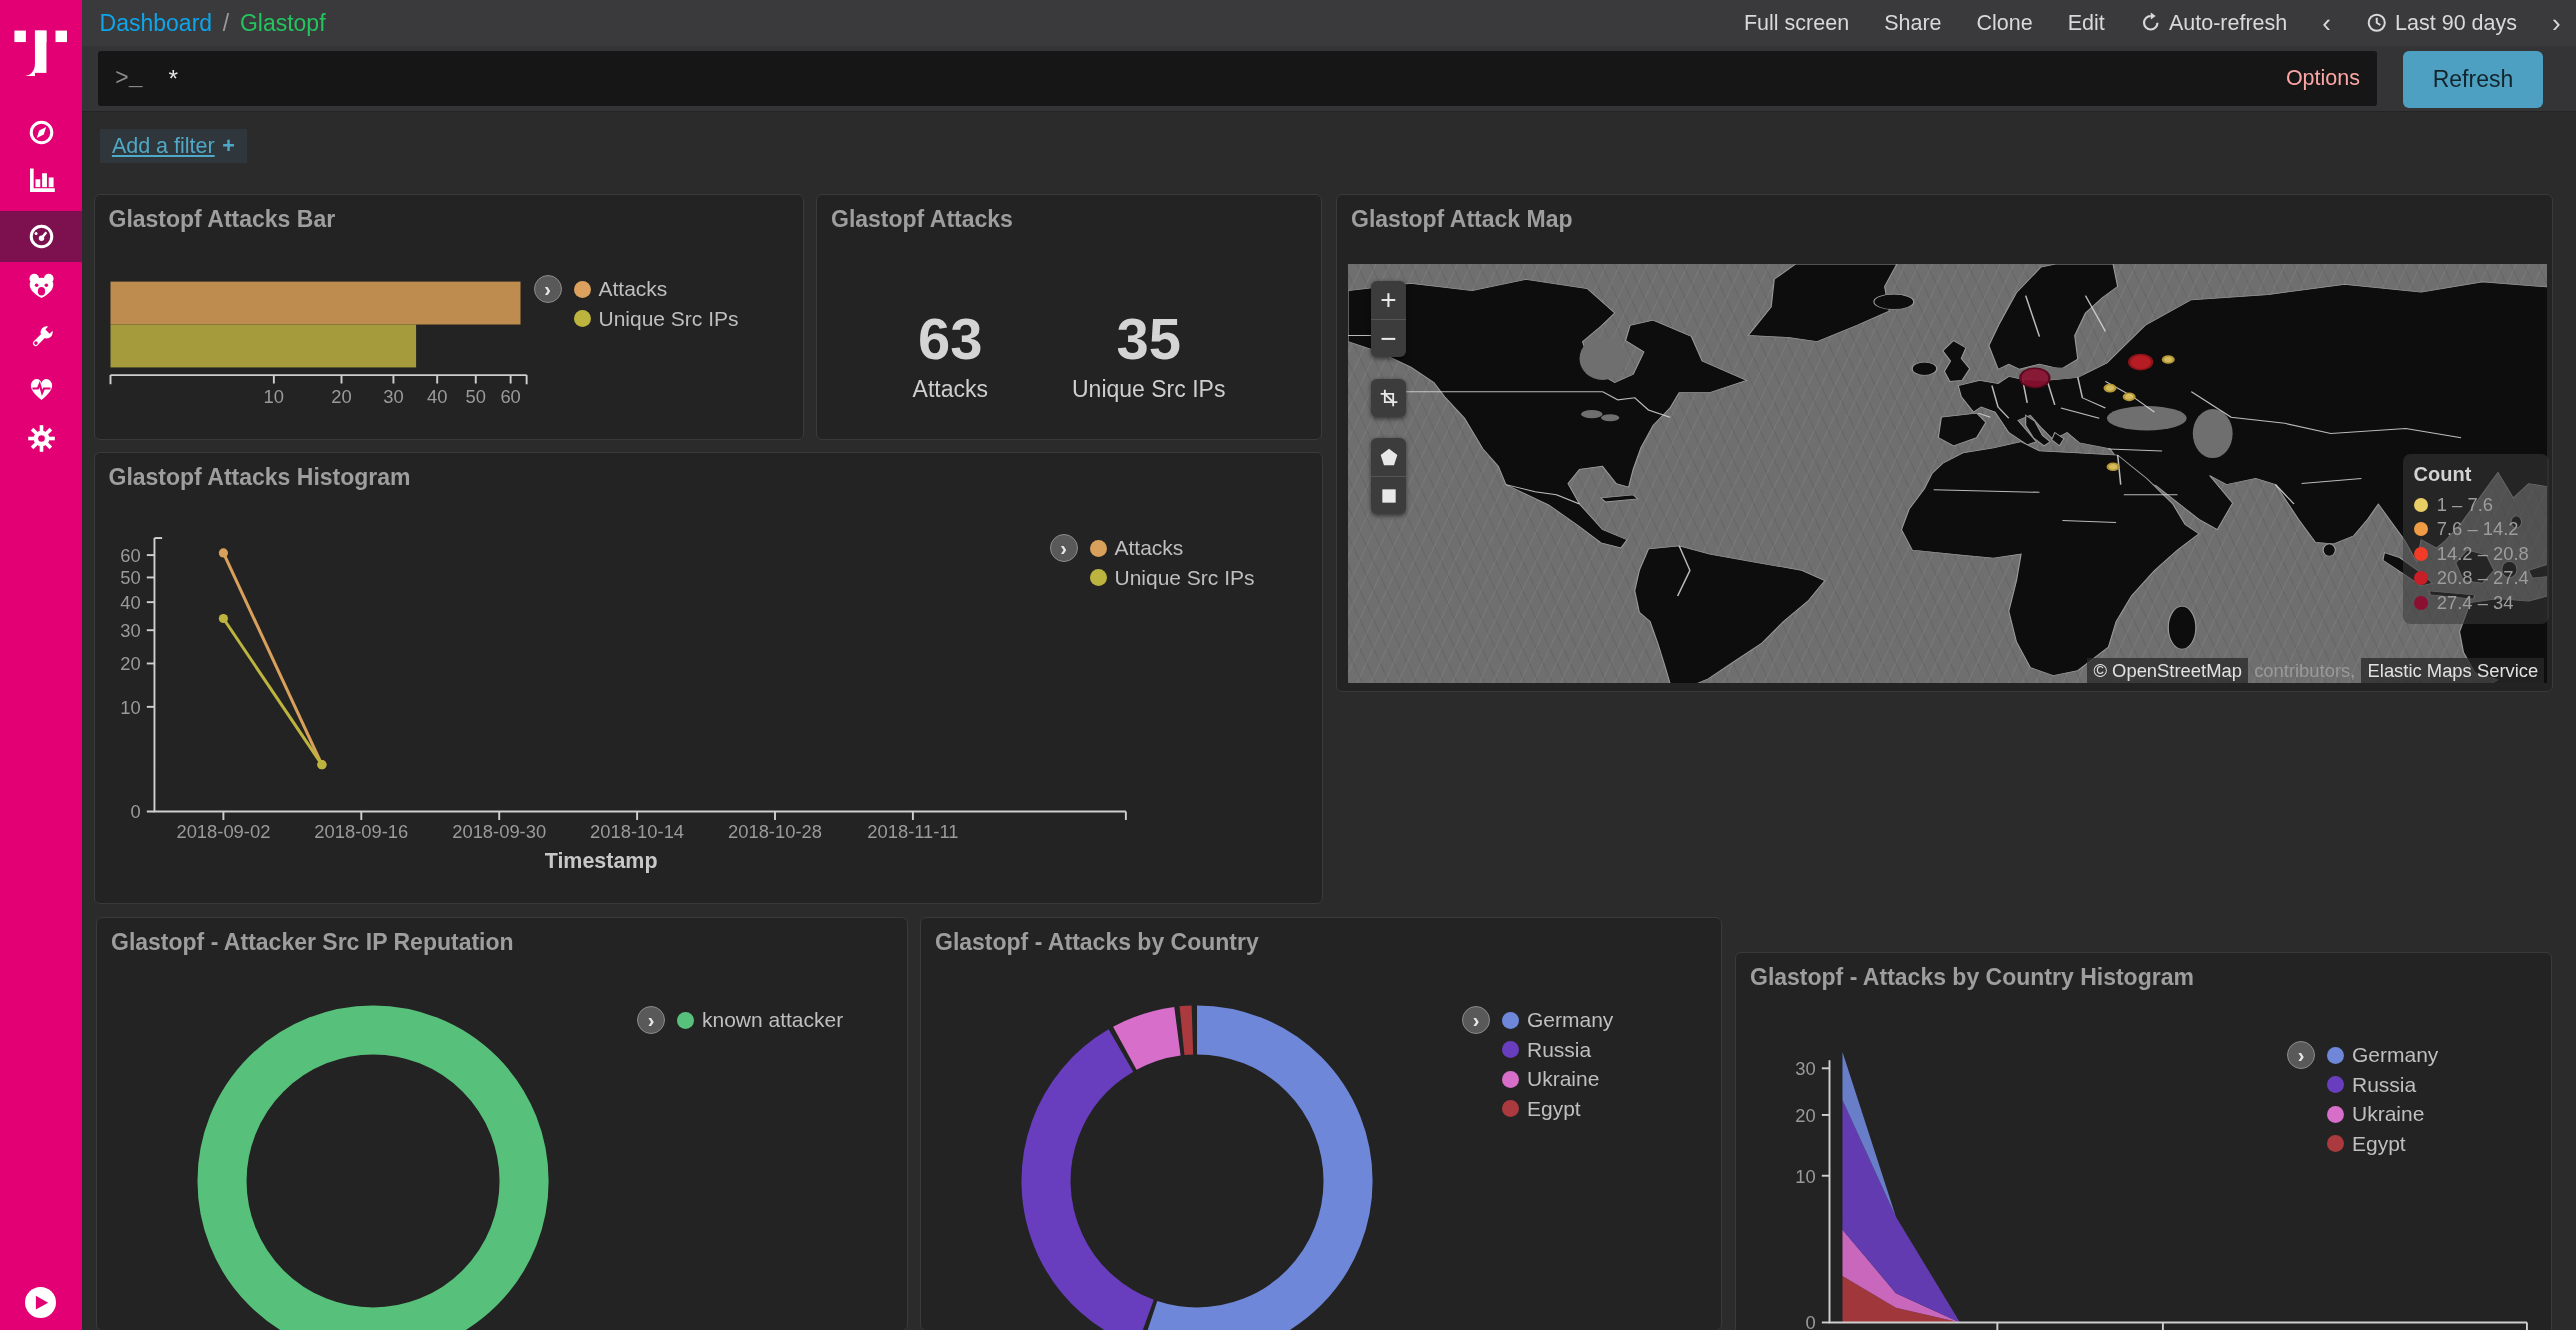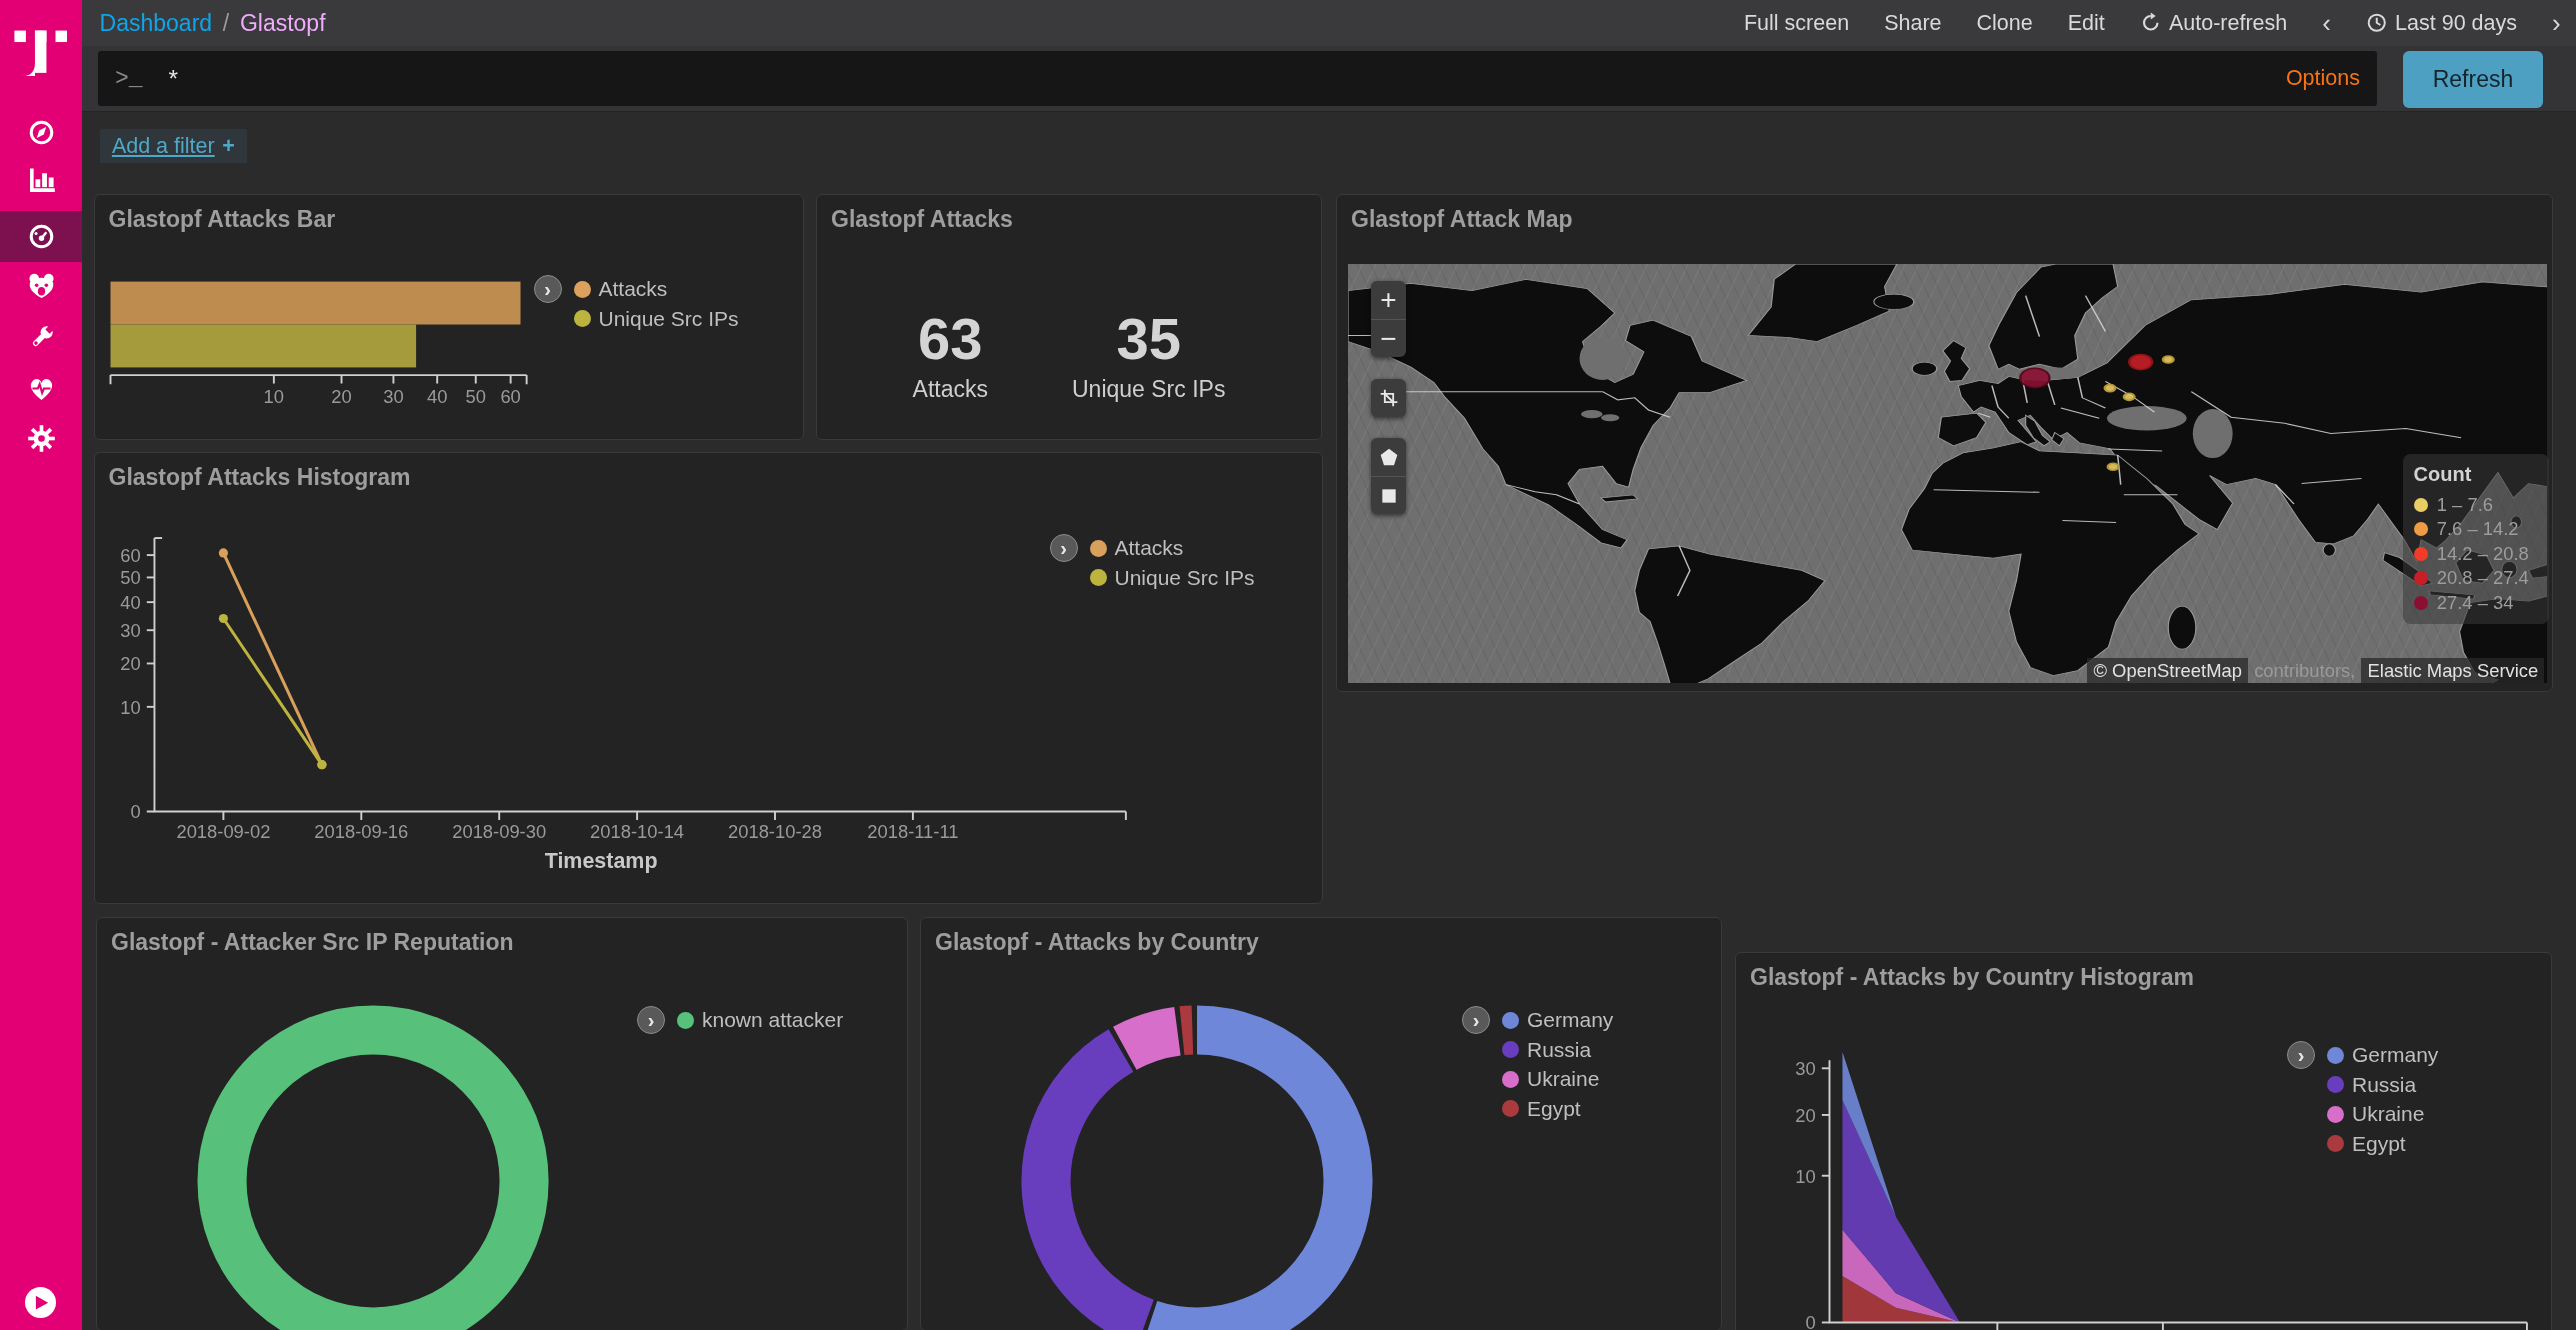--- a/index.html
+++ b/index.html
@@ -13,32 +13,32 @@
   .nav-item.active { background:#7d1150; }
   .expand-btn { position:absolute; left:25px; top:1287px; width:31px; height:31px; border-radius:50%; background:#fff;
     display:flex; align-items:center; justify-content:center; }
   .expand-btn svg { margin-left:3.1px; }
 
   
   .topbar { position:absolute; left:82px; top:0; right:0; height:46px; background:#3a3a3d; display:flex; align-items:center; z-index:20; }
   .breadcrumb { margin-left:17.6px; font-size:23px; display:flex; gap:10.7px; align-items:center; }
   .breadcrumb .root { color:#0ea5e9; cursor:pointer; }
   .breadcrumb .sep { color:#9a9a9a; }
-  .breadcrumb .current { color:#f0abfc; }
+  .breadcrumb .current { color:#22c55e; }
   .top-actions { margin-left:auto; display:flex; align-items:center; gap:35px; padding-right:15.3px; font-size:21.5px; }
   .top-actions .act { cursor:pointer; display:flex; align-items:center; gap:7.7px; white-space:nowrap; }
   .chev { font-size:26px; color:#d9d9d9; cursor:pointer; }
 
   
   .searchrow { position:absolute; left:82px; top:46px; right:0; height:66px; background:#343437; border-bottom:1.5px solid #242426; z-index:20; }
   .searchbox { position:absolute; left:16px; top:5.4px; width:2279px; height:55px; background:#161616; border-radius:3.1px;
     display:flex; align-items:center; padding:0 17px; }
   .prompt { font-family:"Liberation Mono", monospace; font-size:23px; color:#8a8a8a; margin-right:26px; }
   .searchbox input { flex:1; background:transparent; border:none; outline:none; color:#e5e5e5; font-size:24.5px; font-family:"Liberation Sans",sans-serif; }
-  .options { color:#f97316; font-size:21.5px; cursor:pointer; }
+  .options { color:#fca5a5; font-size:21.5px; cursor:pointer; }
   .refresh-btn { position:absolute; right:33px; top:4.6px; width:140px; height:57px; background:#4da0c1; color:#14242c;
     font-size:23px; border:none; border-radius:6.1px; cursor:pointer; font-family:"Liberation Sans",sans-serif; }
 
   
   .content { position:absolute; left:82px; top:112px; right:0; bottom:0; background:#2b2b2b; }
   .filter-chip { position:absolute; left:17.6px; top:17px; background:#2f363c; padding:4.6px 12.3px; border-radius:1.5px; cursor:pointer; }
   .filter-chip .lbl { color:#4fa8c5; font-size:21.5px; text-decoration:underline; }
   .filter-chip .plus { color:#4fa8c5; font-size:21.5px; font-weight:bold; margin-left:7.7px; text-decoration:none; }
 
   .panel { position:absolute; background:#232323; border:0.8px solid #3a3a3a; border-radius:6px; overflow:hidden; }

